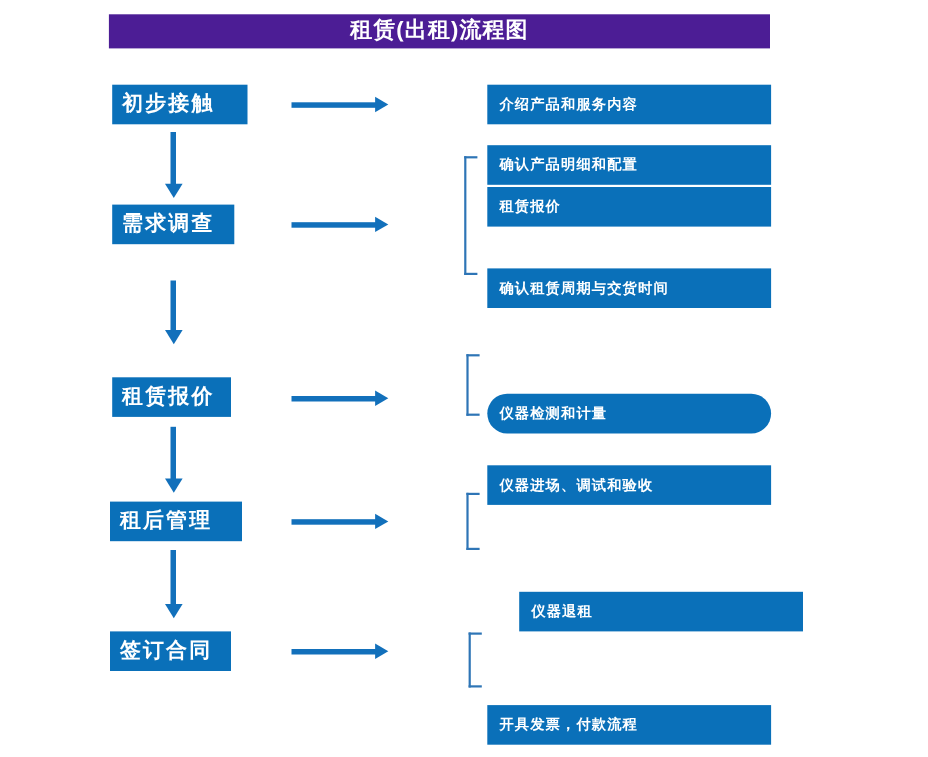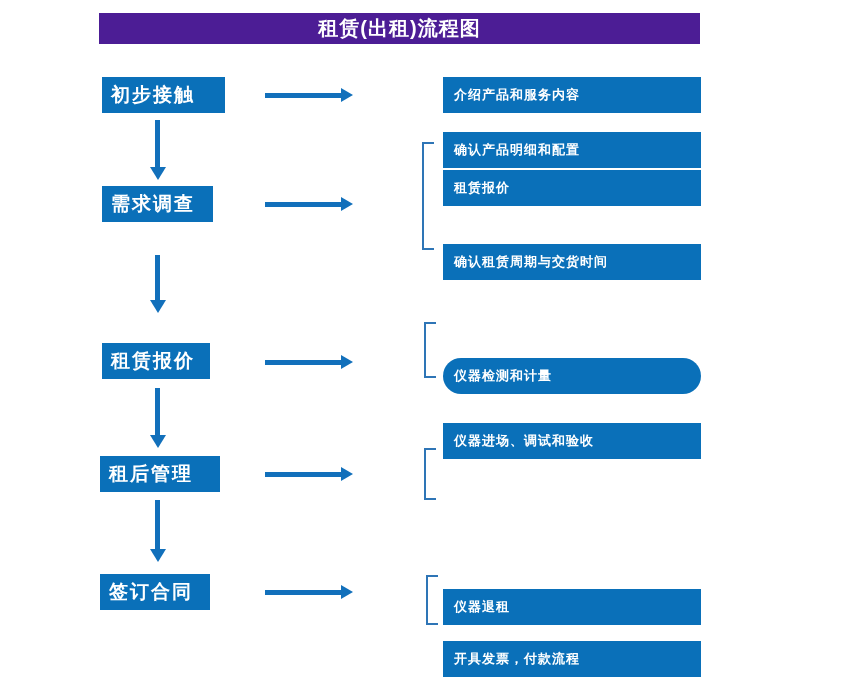--- a/index.html
+++ b/index.html
@@ -167,16 +167,16 @@
   <div class="rbox" style="top:77px;">介绍产品和服务内容</div>
 
   <div class="rbox" style="top:132px;">确认产品明细和配置</div>
   <div class="rbox" style="top:170px;">租赁报价</div>
   <div class="rbox" style="top:244px;">确认租赁周期与交货时间</div>
 
   <div class="rbox" style="top:358px;border-radius:18px;">仪器检测和计量</div>
 
   <div class="rbox" style="top:423px;">仪器进场、调试和验收</div>
 
-  <div class="rbox" style="top:589px;">仪器退租</div>
+  <div class="rbox" style="top:538px;margin-left:29px;">仪器退租</div>
   <div class="rbox" style="top:641px;">开具发票，付款流程</div>
 
 </div>
 
 </body></html>

